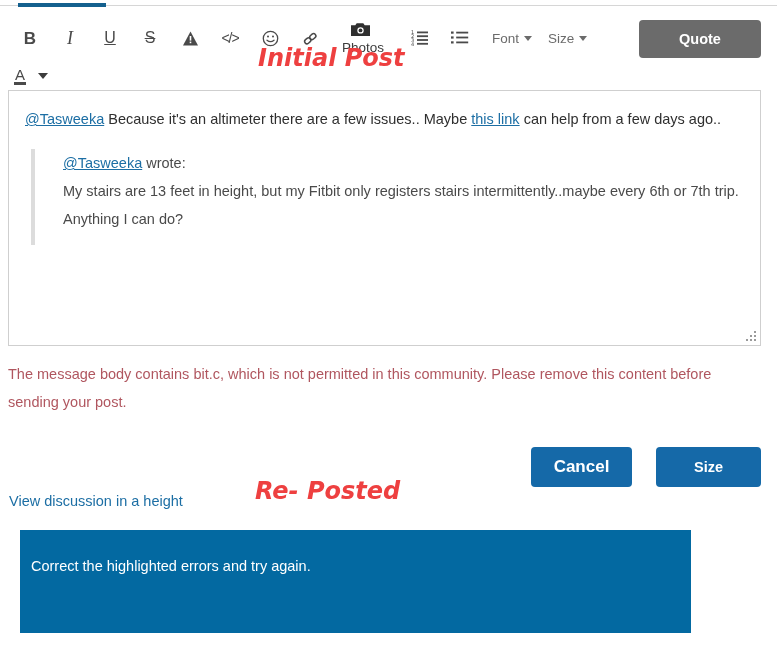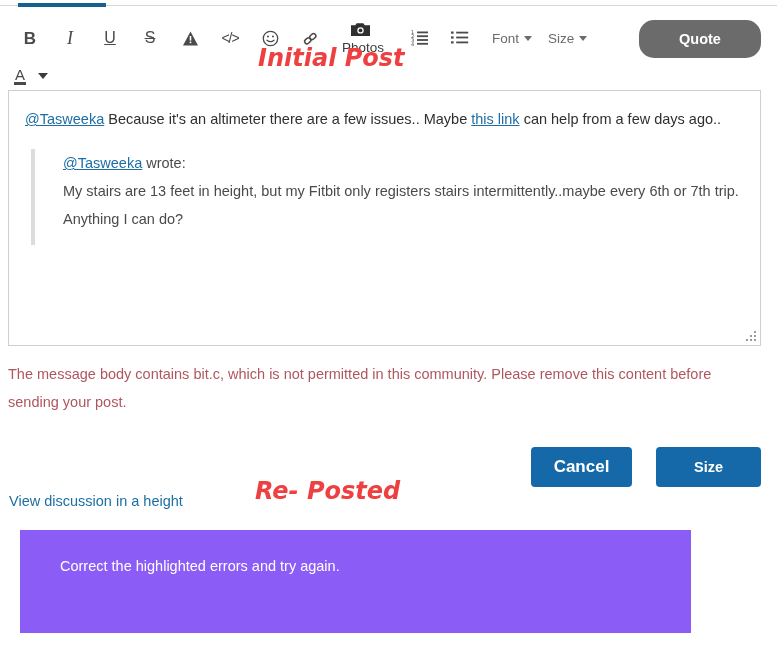--- a/index.html
+++ b/index.html
@@ -109,21 +109,21 @@
 
   #quote-button {
     position: absolute;
     right: 16px;
     top: 6px;
     width: 122px;
     height: 38px;
     background: #6b6b6b;
     color: #ffffff;
     border: none;
-    border-radius: 15px;
+    border-radius: 4px;
     font-size: 14.5px;
     font-weight: bold;
     font-family: "Liberation Sans", sans-serif;
     cursor: pointer;
   }
 
   .tb-textcolor {
     display: inline-flex;
     align-items: center;
     cursor: pointer;
@@ -270,23 +270,23 @@
     white-space: nowrap;
   }
 
   
   #error-banner {
     position: absolute;
     left: 20px;
     top: 530px;
     width: 671px;
     height: 103px;
-    background: #8b5cf6;
+    background: #0369a1;
     box-sizing: border-box;
-    padding: 26px 24px 0 40px;
+    padding: 26px 24px 0 11px;
     overflow: hidden;
   }
   #error-banner .line {
     color: #ffffff;
     font-size: 14.5px;
     line-height: 20px;
   }
   #error-banner .line.second { margin-top: 27px; }
 </style>
 </head>

